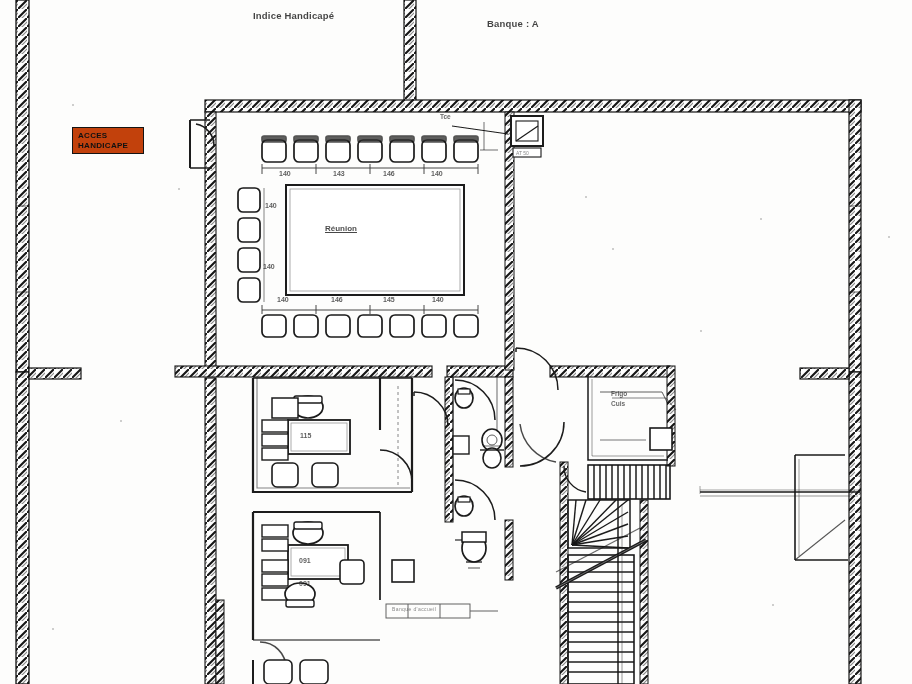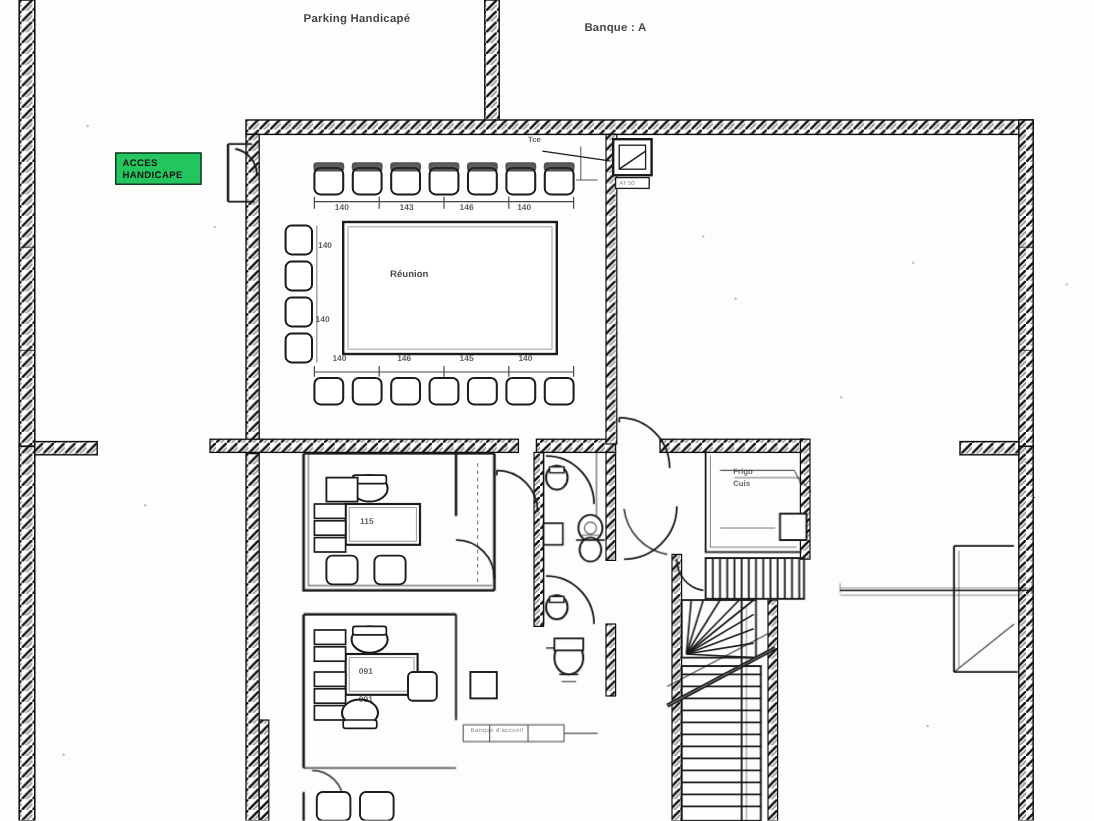--- a/index.html
+++ b/index.html
@@ -34,43 +34,44 @@
   .lbl-title {
     font-size: 9.5px;
     font-weight: bold;
     letter-spacing: 0.2px;
     opacity: .82;
   }
   .lbl-room {
     font-size: 8px;
     font-weight: bold;
     opacity: .8;
+    text-decoration: underline;
   }
   .lbl-dim {
     font-size: 7px;
     font-weight: bold;
     opacity: .72;
   }
   .lbl-small {
     font-size: 6.5px;
     font-weight: bold;
     opacity: .68;
   }
   .lbl-tiny {
     font-size: 5px;
     opacity: .55;
   }
   .acces-box {
     position: absolute;
-    left: 96px;
+    left: 72px;
     top: 127px;
     width: 72px;
     height: 27px;
     border: 1.3px solid #141414;
-    background: #22c55e;
+    background: #c2410c;
     box-sizing: border-box;
   }
   .acces-box .l1, .acces-box .l2 {
     position: absolute;
     left: 5px;
     font-size: 8px;
     font-weight: bold;
     color: #111;
     letter-spacing: .3px;
   }
@@ -421,21 +422,21 @@
 
     <g stroke="#1a1a1a" stroke-width="1.0" opacity=".7">
       <path d="M 16,206 L 29,206"></path>
       <path d="M 16,292 L 29,292"></path>
       <path d="M 849,206 L 861,206"></path>
       <path d="M 849,292 L 861,292"></path>
     </g>
 
   </svg>
 
-  <div class="lbl lbl-title" style="left:253px; top:10px;">Parking Handicapé</div>
+  <div class="lbl lbl-title" style="left:253px; top:10px;">Indice Handicapé</div>
 
   <div class="lbl lbl-title" style="left:487px; top:18px;">Banque : A</div>
 
   <div class="acces-box">
     <span class="l1">ACCES</span>
     <span class="l2">HANDICAPE</span>
   </div>
 
   <div class="lbl lbl-small" style="left:440px; top:113px;">Tce</div>
 

